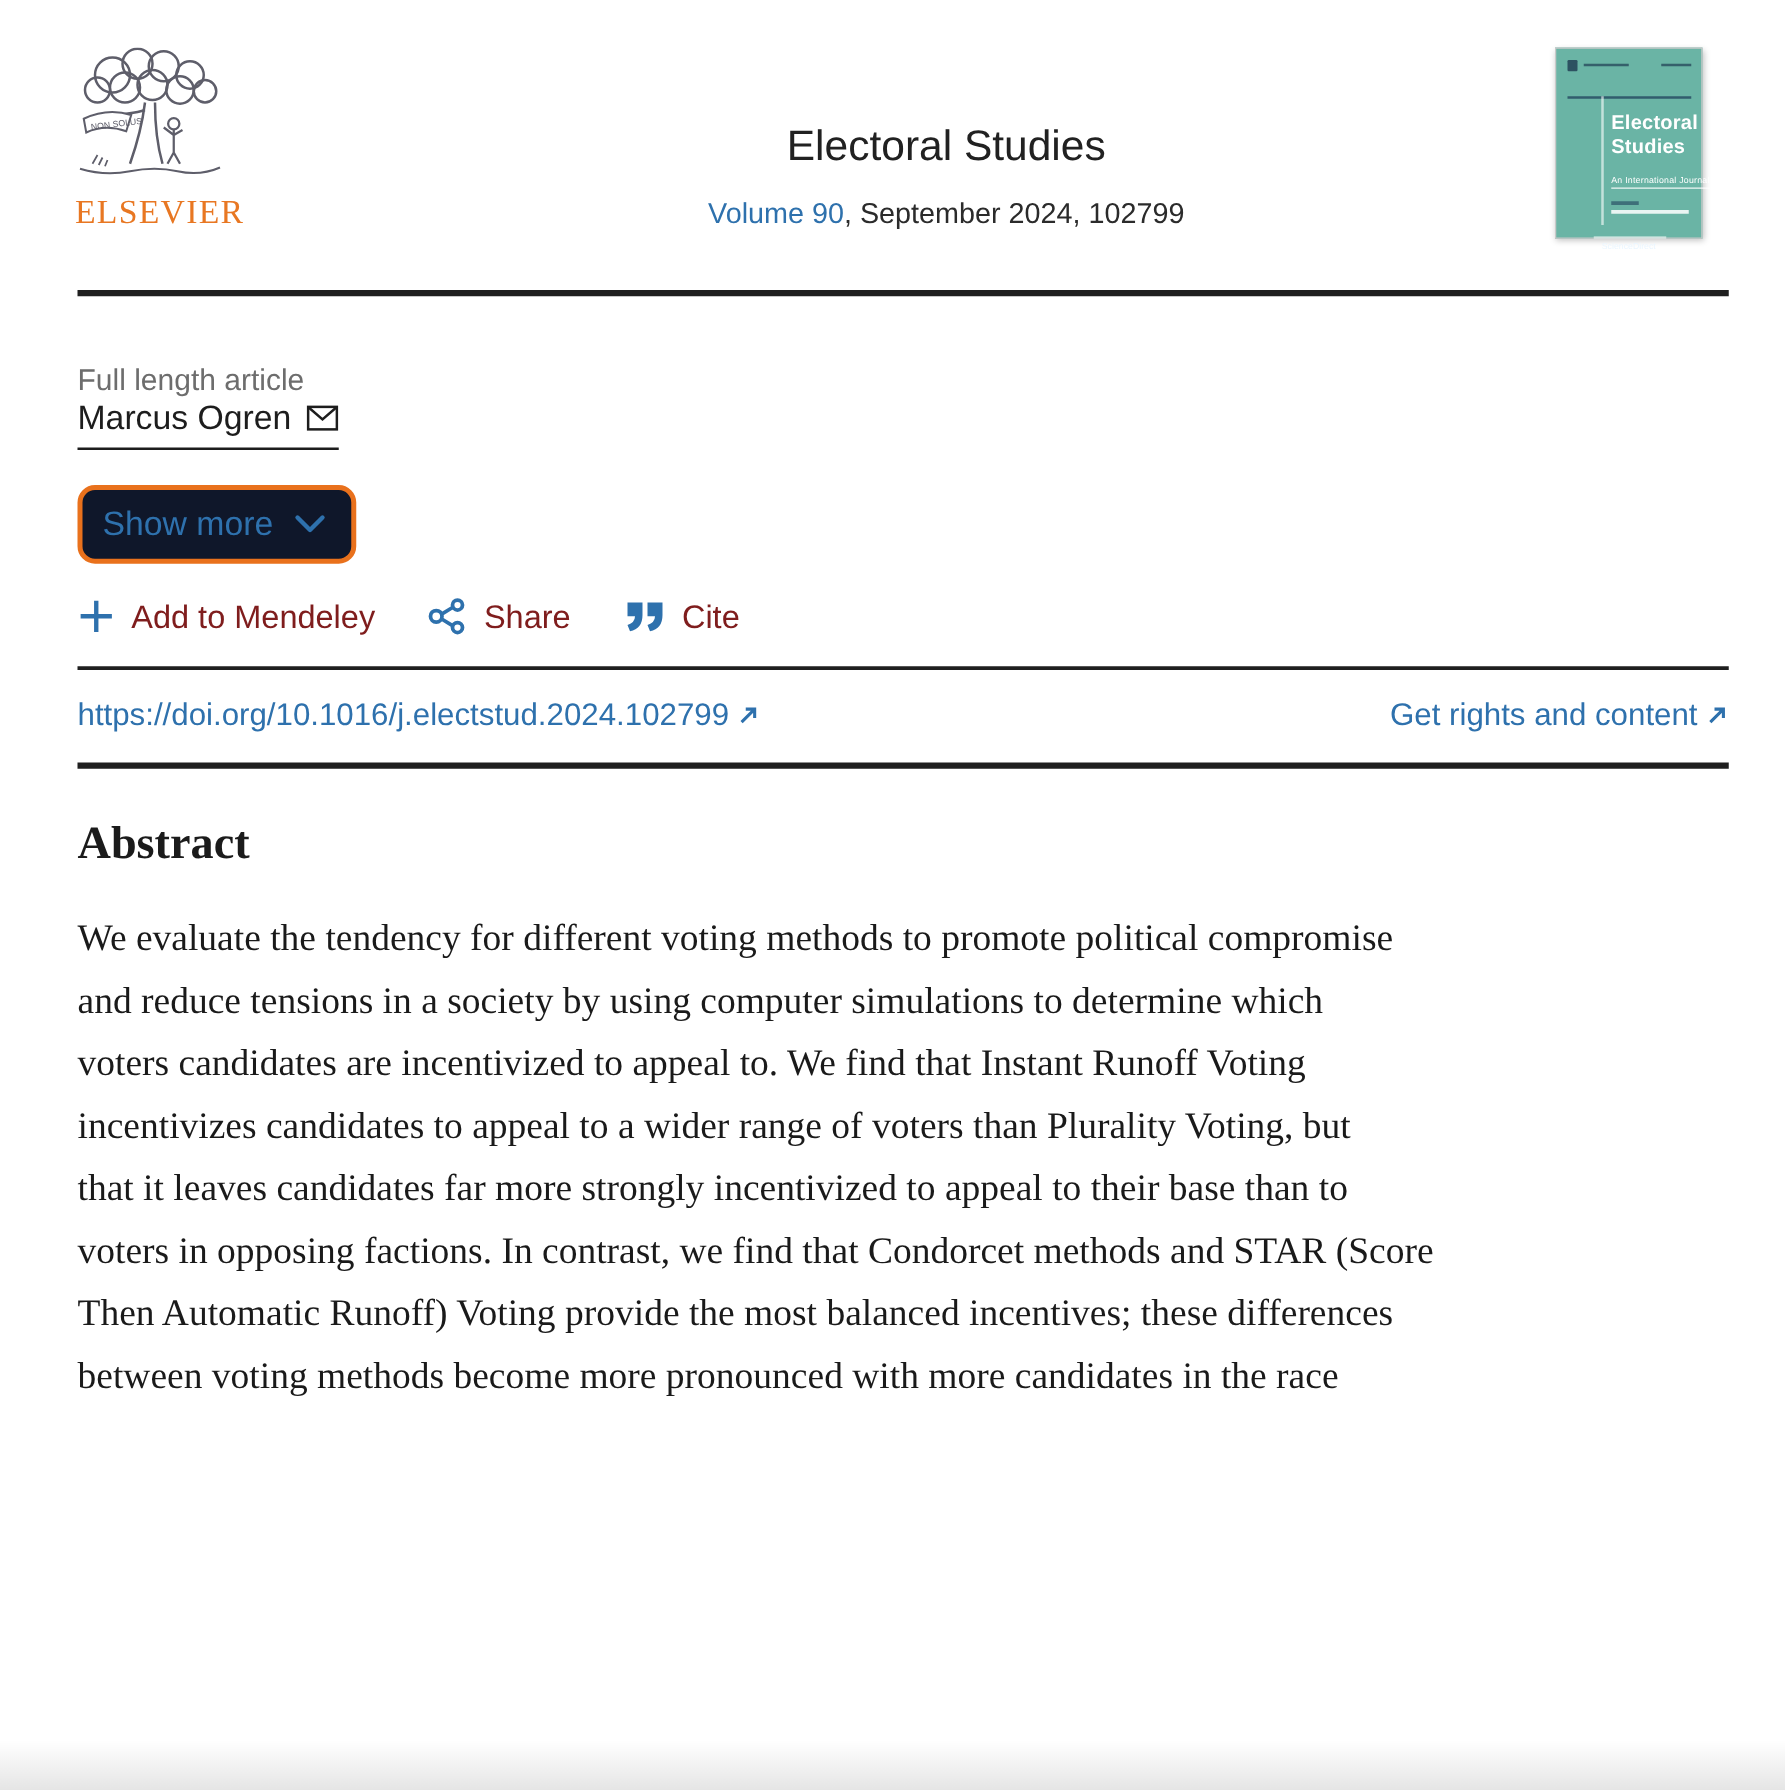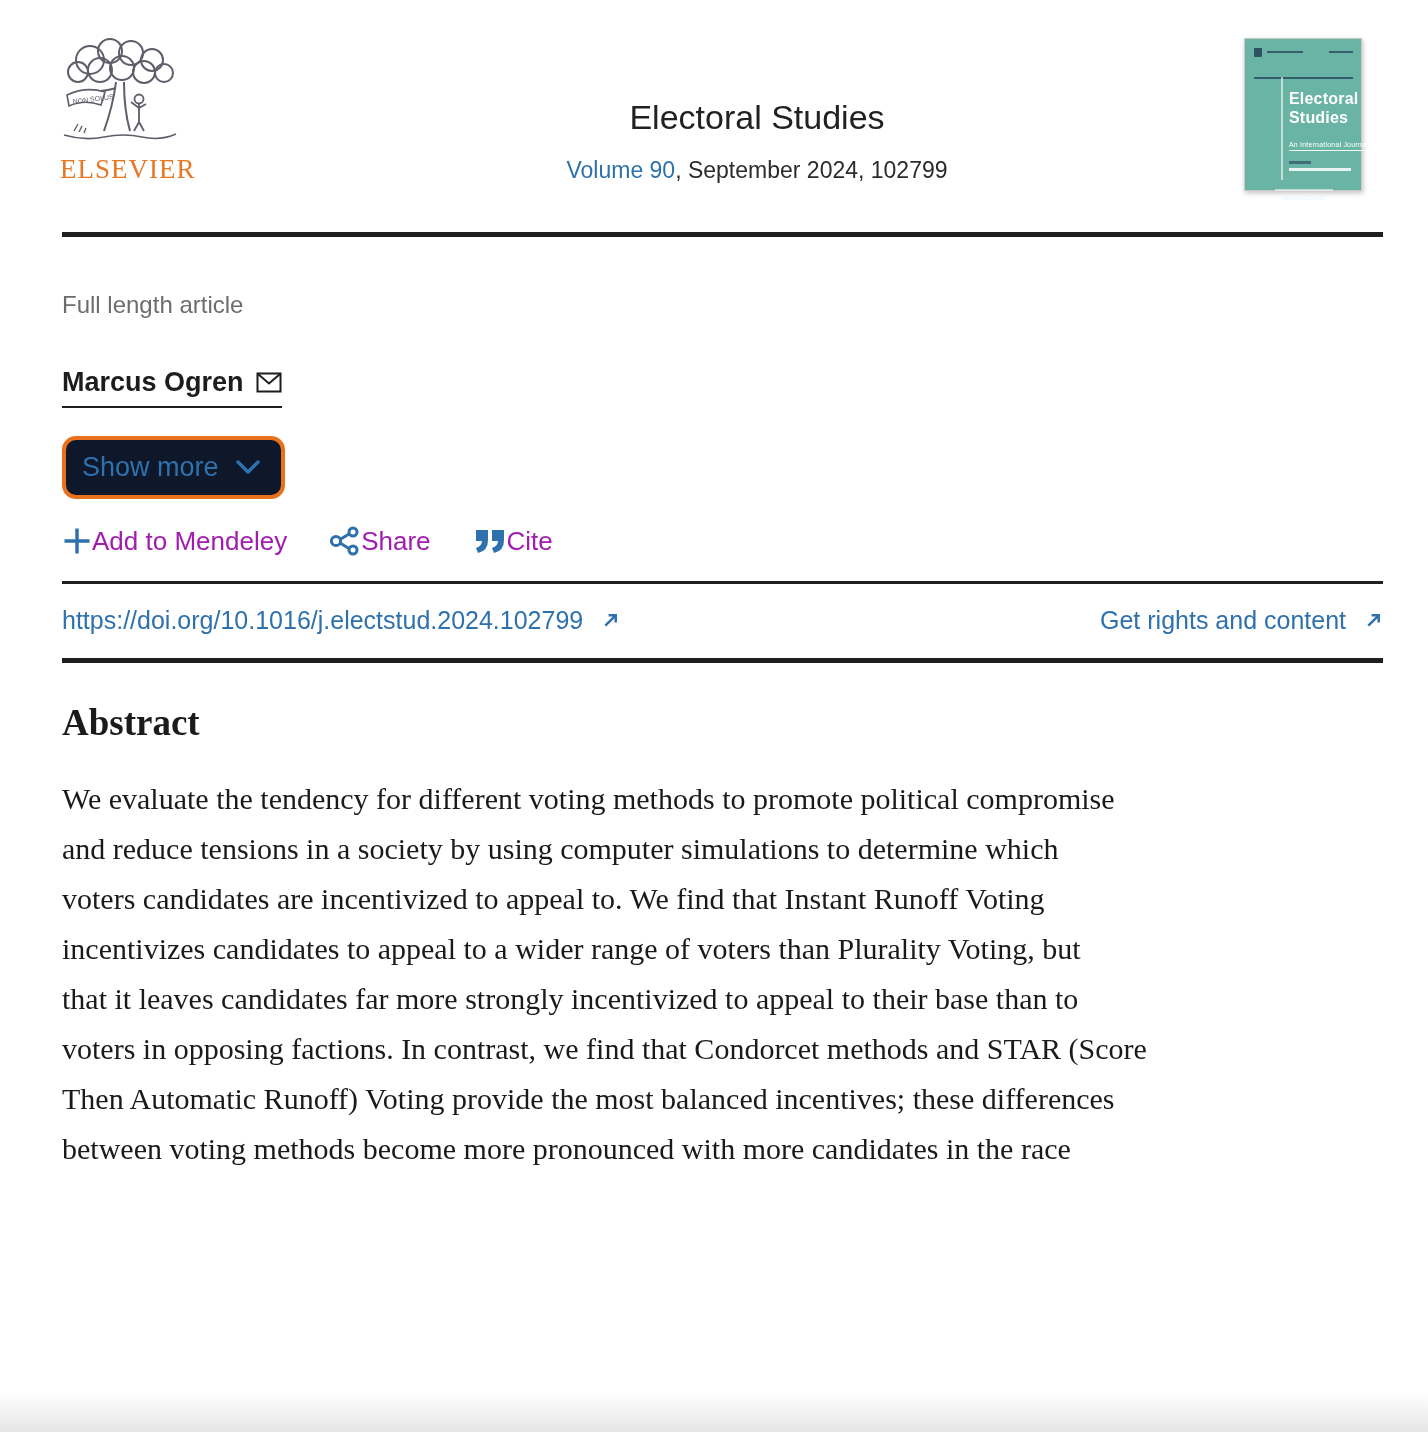--- a/index.html
+++ b/index.html
@@ -64,36 +64,36 @@
   .rule-thin{height:3px;}
   .rule-top{margin-top:41px;}
 
   
   .content{padding:0 45px 0 62px;}
   .article-type{margin-top:54px;font-size:24px;color:var(--text-gray);}
   .article-title{
     font-family:"Liberation Serif","DejaVu Serif",serif;
     font-size:56px;line-height:71px;color:#1b1b1b;margin-top:16px;white-space:pre-line;
   }
-  .author-row{margin-top:48px;font-weight:bold;}
+  .author-row{}
   .author-chip{
     display:inline-flex;align-items:center;gap:12px;
     border-bottom:2px solid #1d1d1d;padding-bottom:8px;cursor:pointer;
   }
   .author-name{font-size:27px;color:#1d1d1d;}
   .show-more-btn{
     margin-top:28px;display:inline-flex;align-items:center;gap:16px;
     border:4px solid var(--highlight-orange);border-radius:14px;
     padding:12px 20px 12px 16px;background:#0f172a;cursor:pointer;
     font-size:27px;color:var(--link-blue);
   }
   .actions-row{margin-top:26px;display:flex;align-items:center;gap:42px;}
-  .action-item{display:inline-flex;align-items:center;gap:0;font-size:26px;color:#a21caf;cursor:pointer;}
+  .action-item{display:inline-flex;align-items:center;gap:13px;font-size:26px;color:#7f1d1d;cursor:pointer;}
   .doi-row{display:flex;justify-content:space-between;align-items:center;margin-top:22px;margin-bottom:23px;}
-  .doi-row .link-with-arrow{display:inline-flex;align-items:center;gap:18px;font-size:25px;color:var(--link-blue);cursor:pointer;}
+  .doi-row .link-with-arrow{display:inline-flex;align-items:center;gap:6px;font-size:25px;color:var(--link-blue);cursor:pointer;}
   .rule-under-actions{margin-top:24px;}
 
   
   .abstract-heading{
     font-family:"Liberation Serif","DejaVu Serif",serif;
     font-size:37px;color:#1b1b1b;margin-top:38px;
   }
   .abstract-text{
     font-family:"Liberation Serif","DejaVu Serif",serif;
     font-size:30px;line-height:50px;color:#1a1a1a;margin-top:30px;white-space:pre-line;

